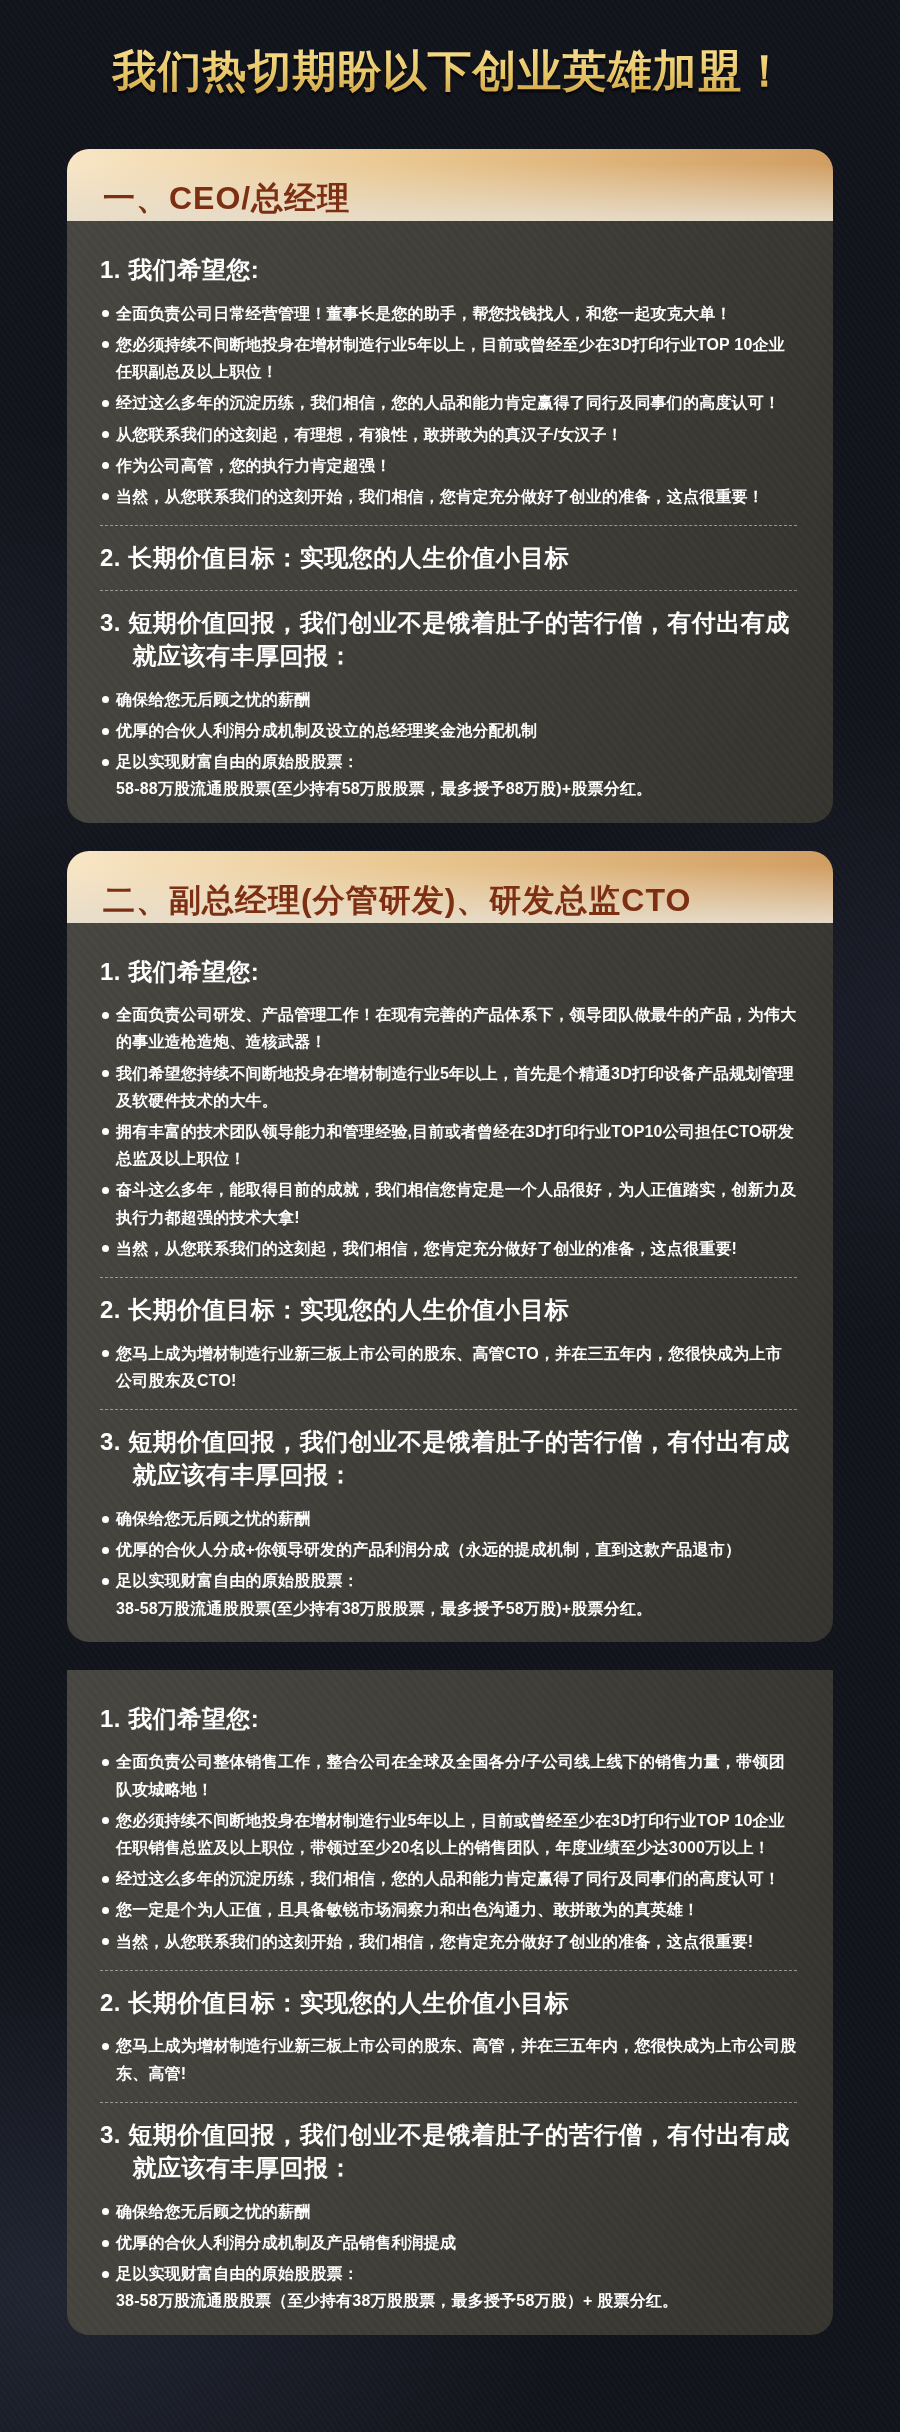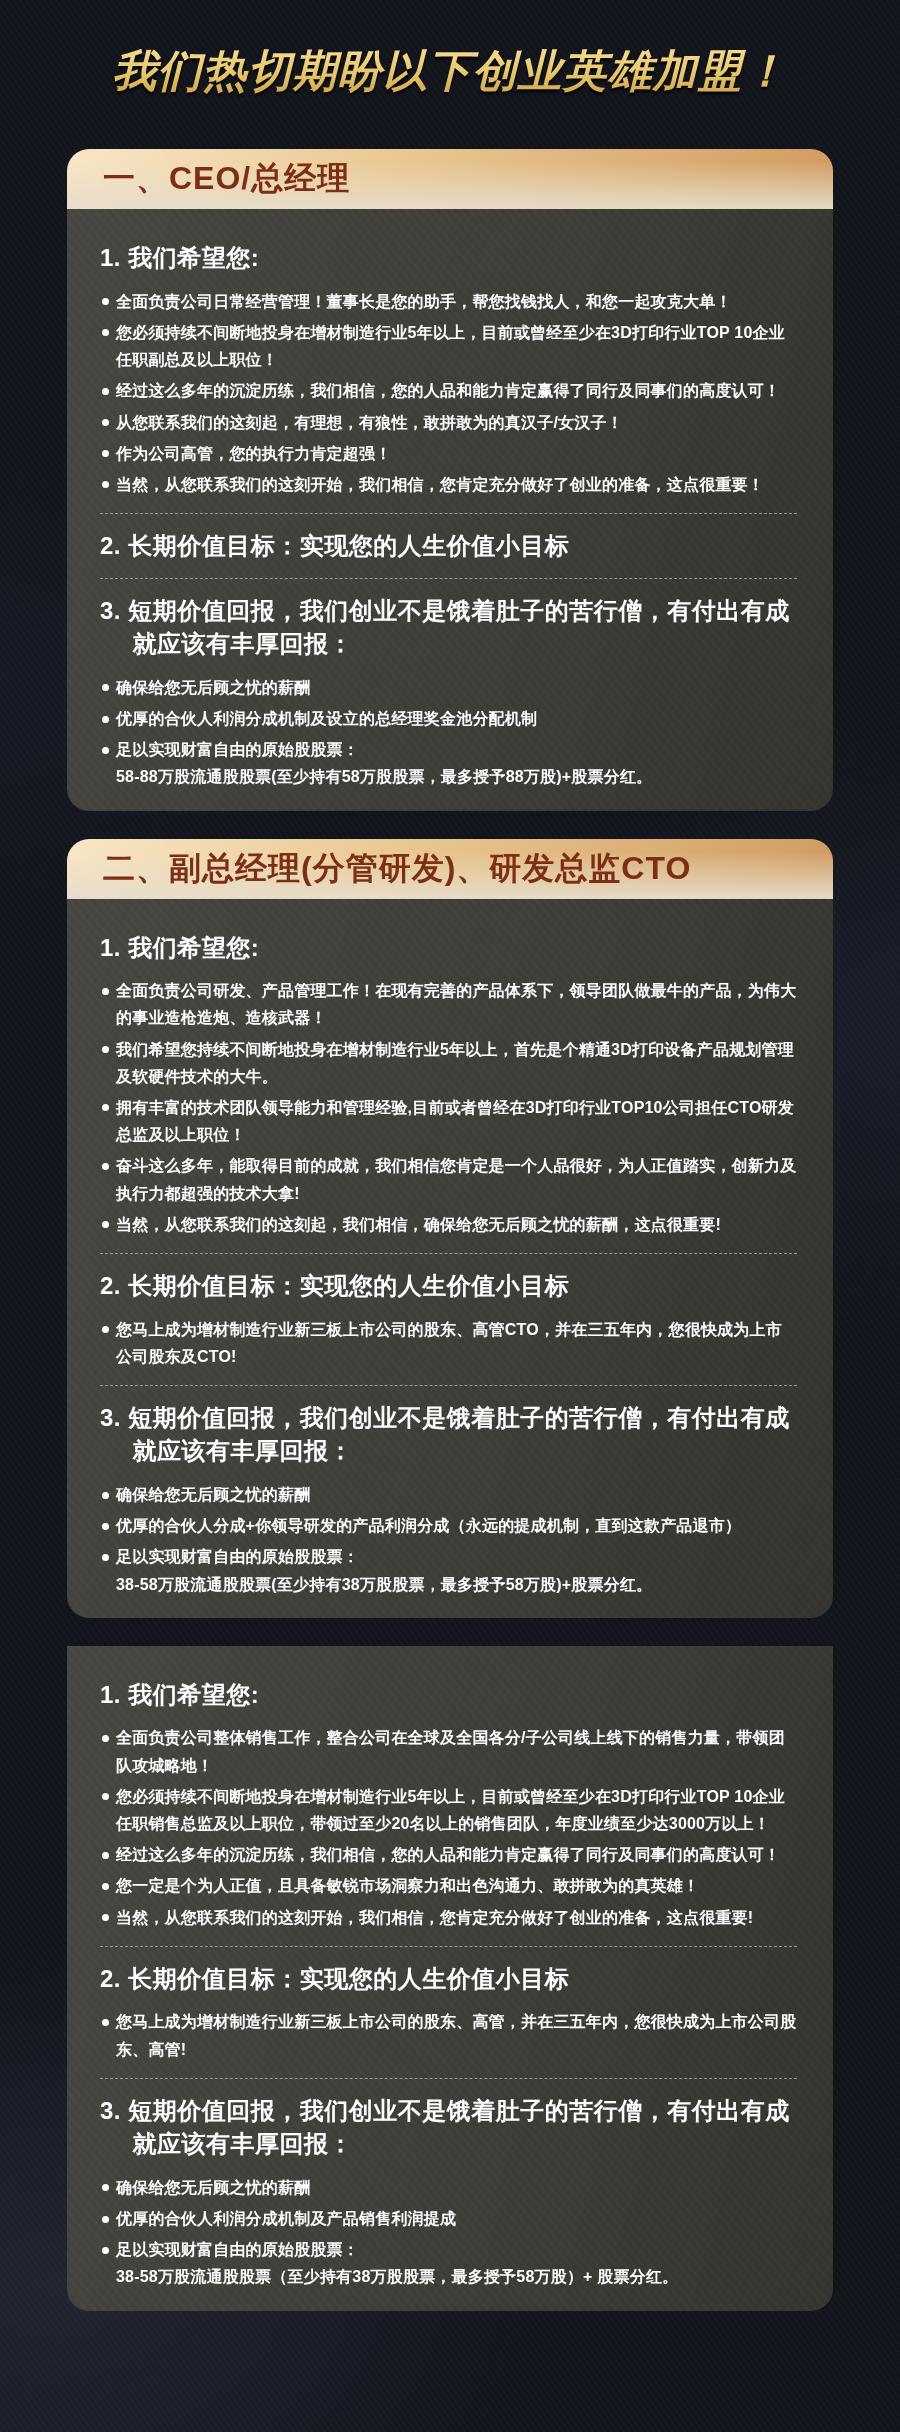--- a/index.html
+++ b/index.html
@@ -17,26 +17,25 @@
     margin:0; padding:42px 0 50px; text-align:center;
     font-size:44px; font-weight:bold; letter-spacing:1px; line-height:1.3;
     background:linear-gradient(180deg,
       var(--gold-light,#fdf3c0) 8%,
       #f6dd8e 32%,
       var(--gold-mid,#e7c566) 50%,
       var(--gold-deep,#b8862c) 78%,
       #eccf77 100%);
     -webkit-background-clip:text; background-clip:text; color:transparent;
     filter:drop-shadow(0 3px 1px rgba(0,0,0,0.65));
-    font-style:italic;
   }
   .card { margin:0 67px 28px; border-radius:22px; }
   .card-header {
-    height:60px; border-radius:22px 22px 0 0;
-    display:flex; align-items:center; padding:0 36px; box-sizing:border-box;
+    height:72px; border-radius:22px 22px 0 0;
+    display:flex; align-items:flex-end; padding:0 36px; box-sizing:border-box;
     background:
       linear-gradient(to bottom, rgba(232,221,199,0) 20%, rgba(231,221,203,0.92) 97%),
       linear-gradient(106deg, var(--header-grad-light,#f8e6c6) 0%, #eac892 42%, var(--header-grad-dark,#d09c60) 100%);
   }
   .card-title {
     margin:0; font-size:32px; font-weight:bold;
     color:var(--header-text,#7d2f13); letter-spacing:1px;
   }
   .card-body {
     border-radius:0 0 22px 22px;
@@ -98,21 +97,21 @@
     <header class="card-header">
       <h2 class="card-title">二、副总经理(分管研发)、研发总监CTO</h2>
     </header>
     <div class="card-body">
           <h3 class="part-heading">1. 我们希望您:</h3>
           <ul class="bullets">
             <li class="bullet"><span>全面负责公司研发、产品管理工作！在现有完善的产品体系下，领导团队做最牛的产品，为伟大的事业造枪造炮、造核武器！</span></li>
             <li class="bullet"><span>我们希望您持续不间断地投身在增材制造行业5年以上，首先是个精通3D打印设备产品规划管理及软硬件技术的大牛。</span></li>
             <li class="bullet"><span>拥有丰富的技术团队领导能力和管理经验,目前或者曾经在3D打印行业TOP10公司担任CTO研发总监及以上职位！</span></li>
             <li class="bullet"><span>奋斗这么多年，能取得目前的成就，我们相信您肯定是一个人品很好，为人正值踏实，创新力及执行力都超强的技术大拿!</span></li>
-            <li class="bullet"><span>当然，从您联系我们的这刻起，我们相信，确保给您无后顾之忧的薪酬，这点很重要!</span></li>
+            <li class="bullet"><span>当然，从您联系我们的这刻起，我们相信，您肯定充分做好了创业的准备，这点很重要!</span></li>
           </ul>
           <hr class="divider">
           <h3 class="part-heading">2. 长期价值目标：实现您的人生价值小目标</h3>
           <ul class="bullets">
             <li class="bullet"><span>您马上成为增材制造行业新三板上市公司的股东、高管CTO，并在三五年内，您很快成为上市公司股东及CTO!</span></li>
           </ul>
           <hr class="divider">
           <h3 class="part-heading">3. 短期价值回报，我们创业不是饿着肚子的苦行僧，有付出有成就应该有丰厚回报：</h3>
           <ul class="bullets">
             <li class="bullet"><span>确保给您无后顾之忧的薪酬</span></li>

